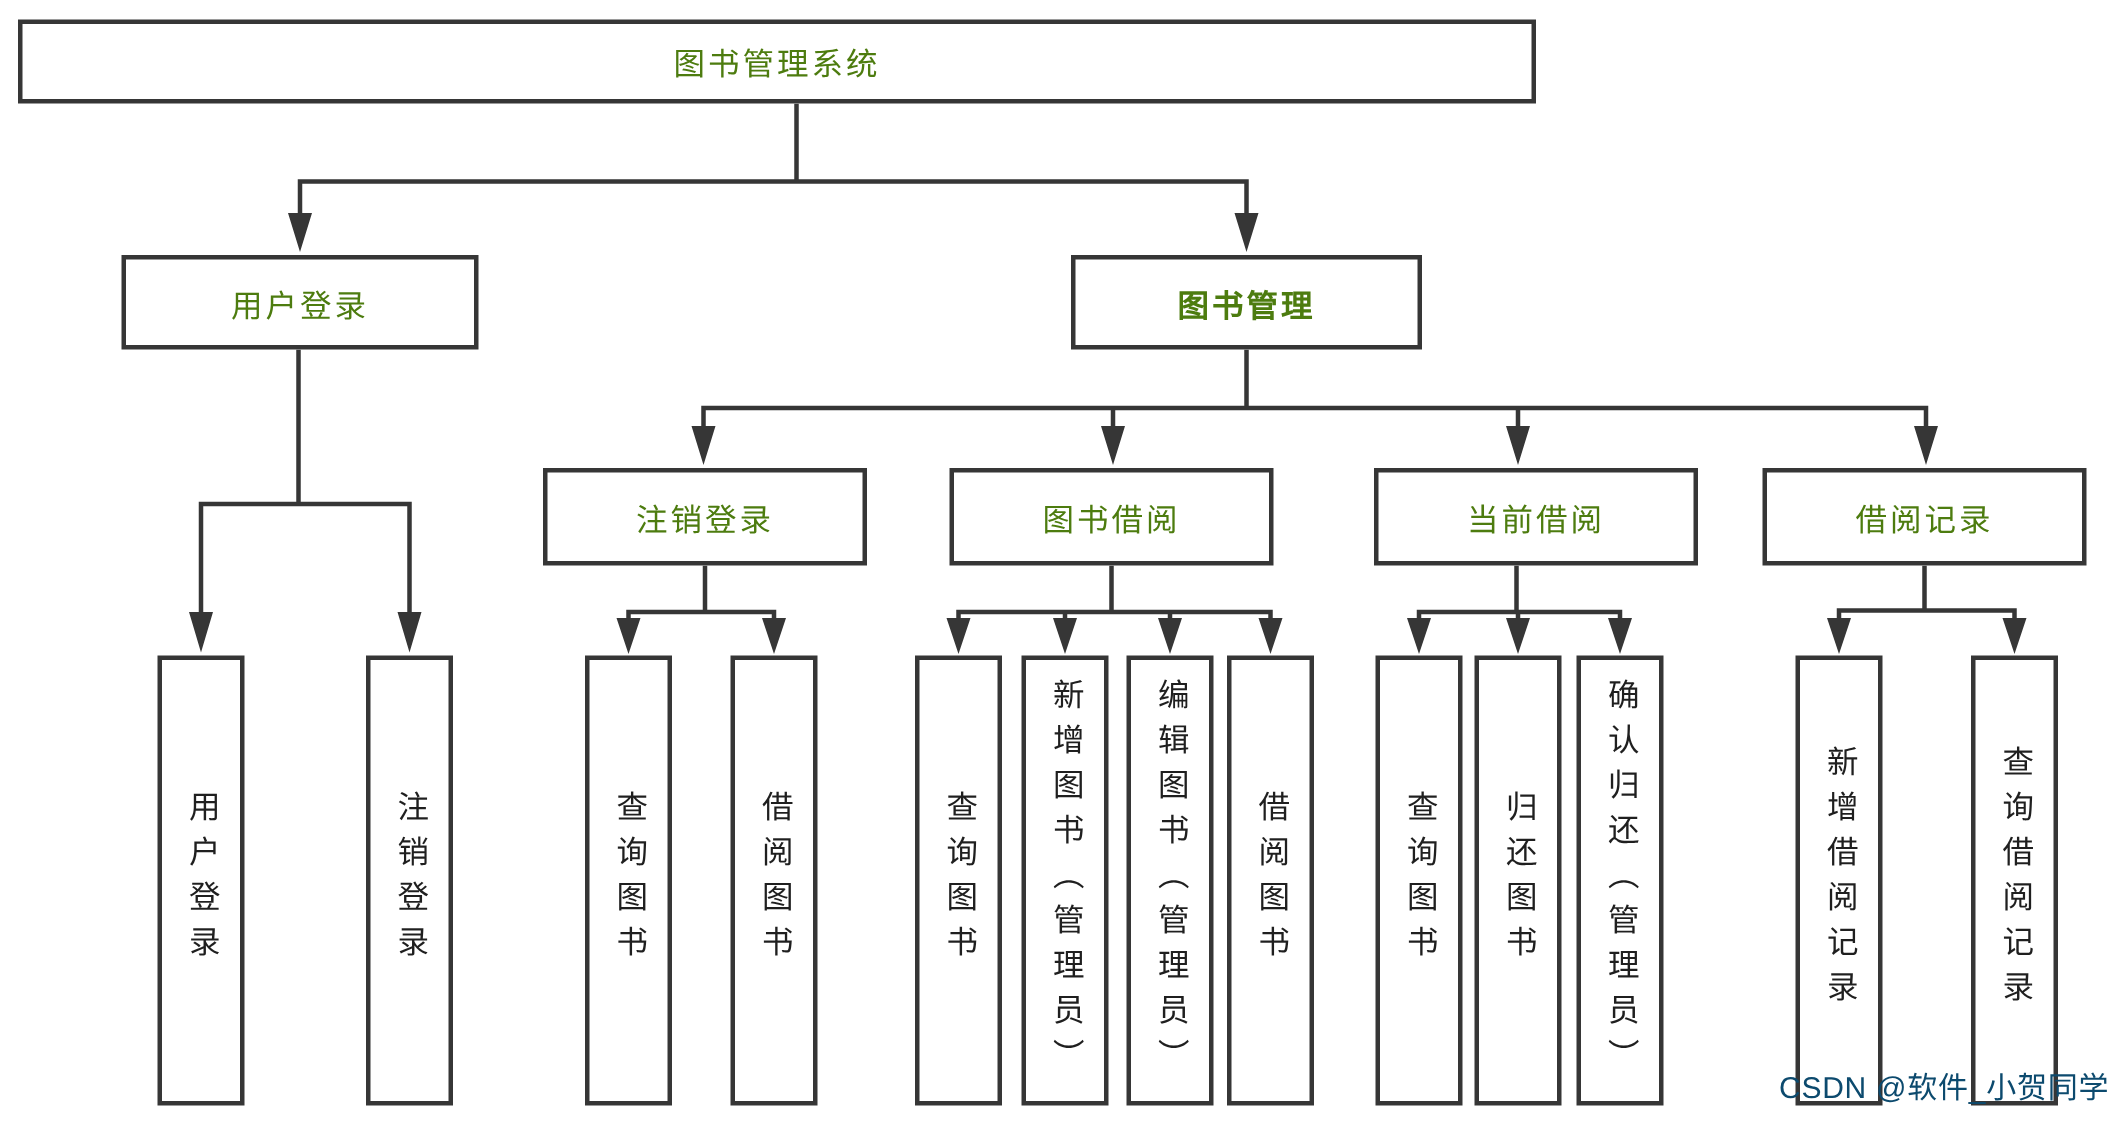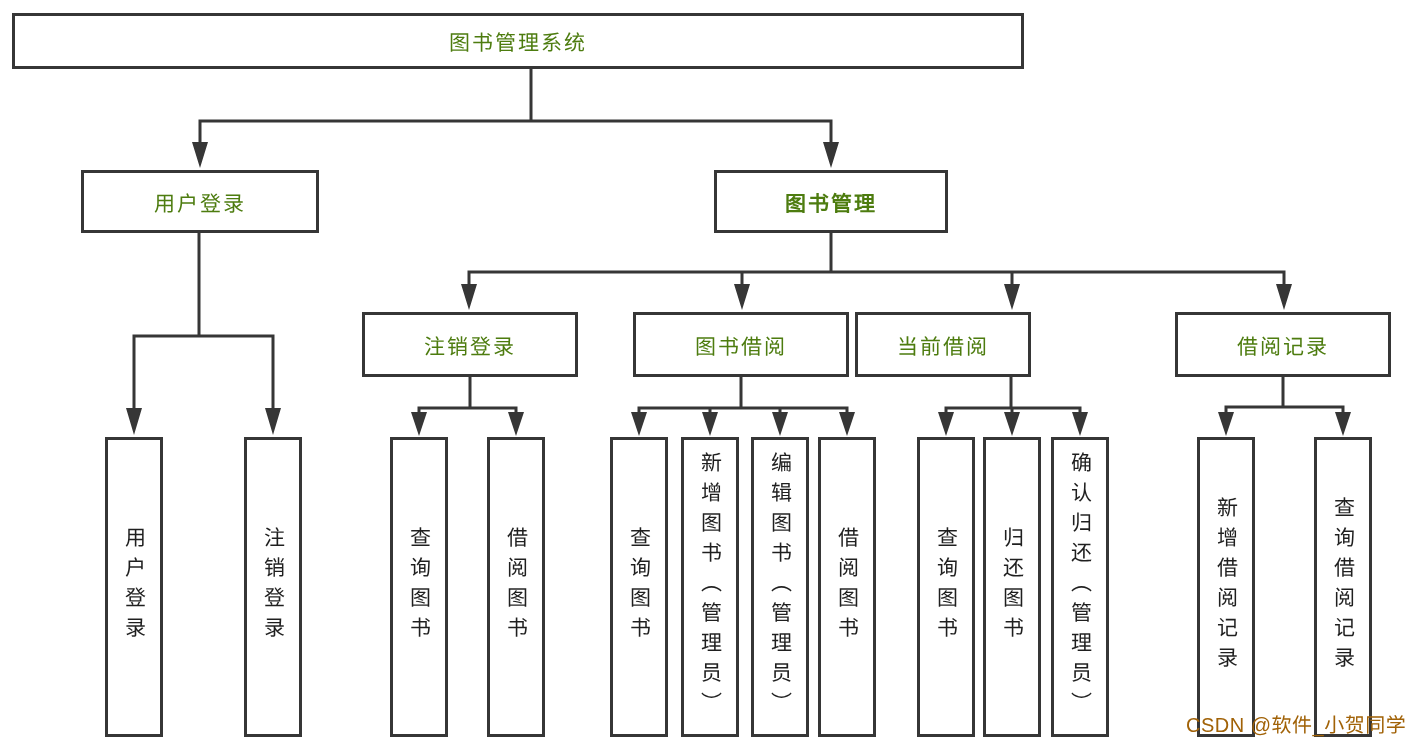--- a/index.html
+++ b/index.html
@@ -27,31 +27,31 @@
     text-orientation:mixed;
     font-size:21px;color:#1f1f1f;
     letter-spacing:9px;line-height:1;white-space:nowrap;
   }
   .root{left:12px;top:13px;width:1012px;height:56px;}
   .n-login{left:81px;top:170px;width:238px;height:63px;}
   .n-mgmt{left:714px;top:170px;width:234px;height:63px;font-weight:bold;}
   .grp{top:312px;height:65px;}
   .g0{left:362px;width:216px;}
   .g1{left:633px;width:216px;}
-  .g2{left:855px;width:176px;}
+  .g2{left:916px;width:216px;}
   .g3{left:1175px;width:216px;align-items:center;}
   .leaf{top:437px;width:58px;height:300px;}
   .a1{left:105px;} .a2{left:244px;}
   .b1{left:390px;} .b2{left:487px;}
   .c1{left:610px;} .c2{left:681px;} .c3{left:751px;} .c4{left:818px;}
   .d1{left:917px;} .d2{left:983px;} .d3{left:1051px;}
   .e1{left:1197px;} .e2{left:1314px;}
   .watermark{
     position:absolute;left:1186px;top:709px;
-    font-size:20px;color:#a16207;
+    font-size:20px;color:#0c4a6e;
     letter-spacing:0.5px;white-space:nowrap;
     z-index:6;
   }
 </style>
 </head>
 <body>
 
 <div class="canvas">
 
   <svg class="connectors" width="1405" height="747" viewBox="0 0 1405 747">

